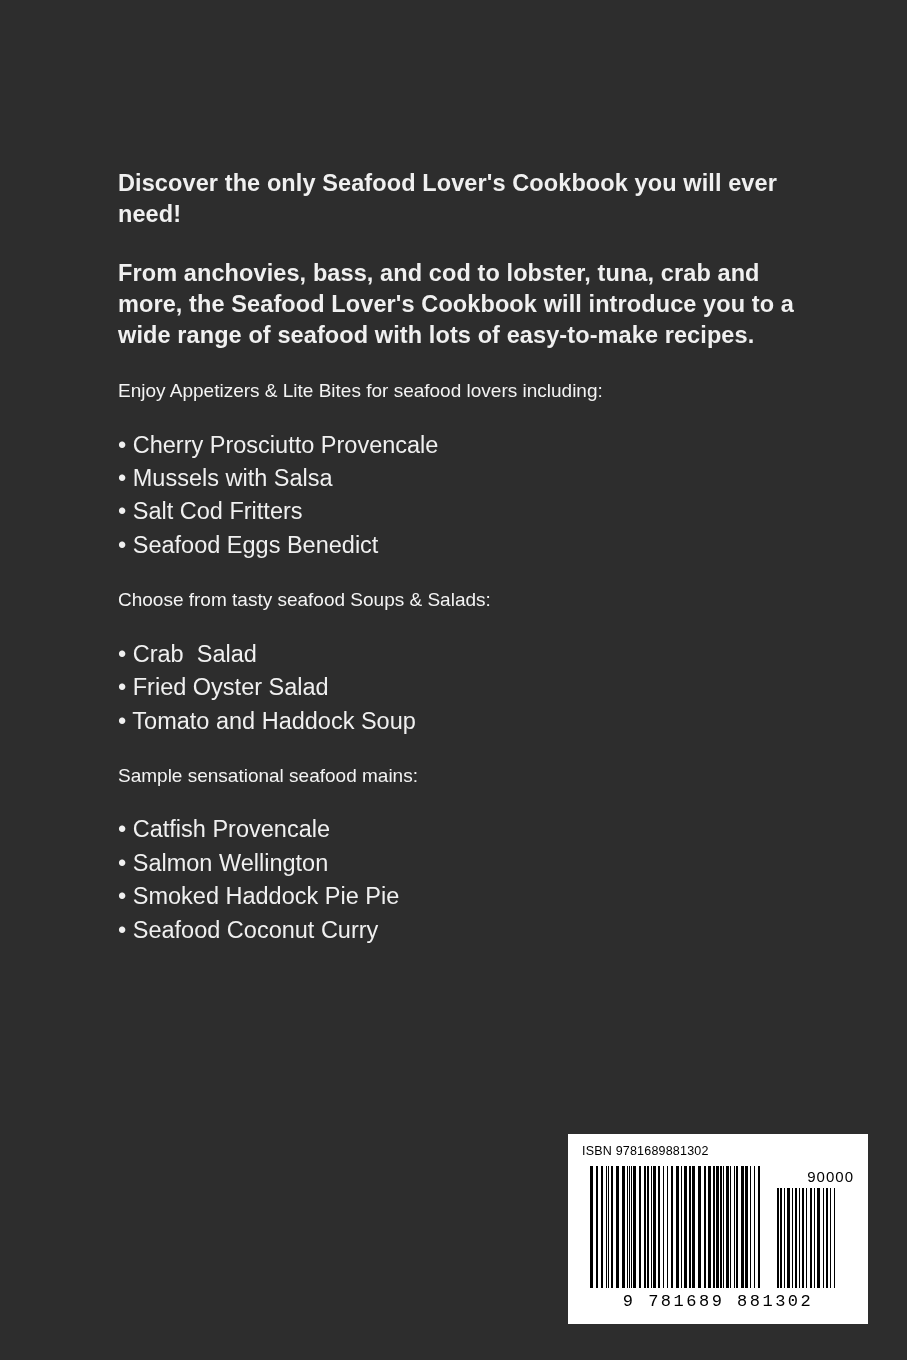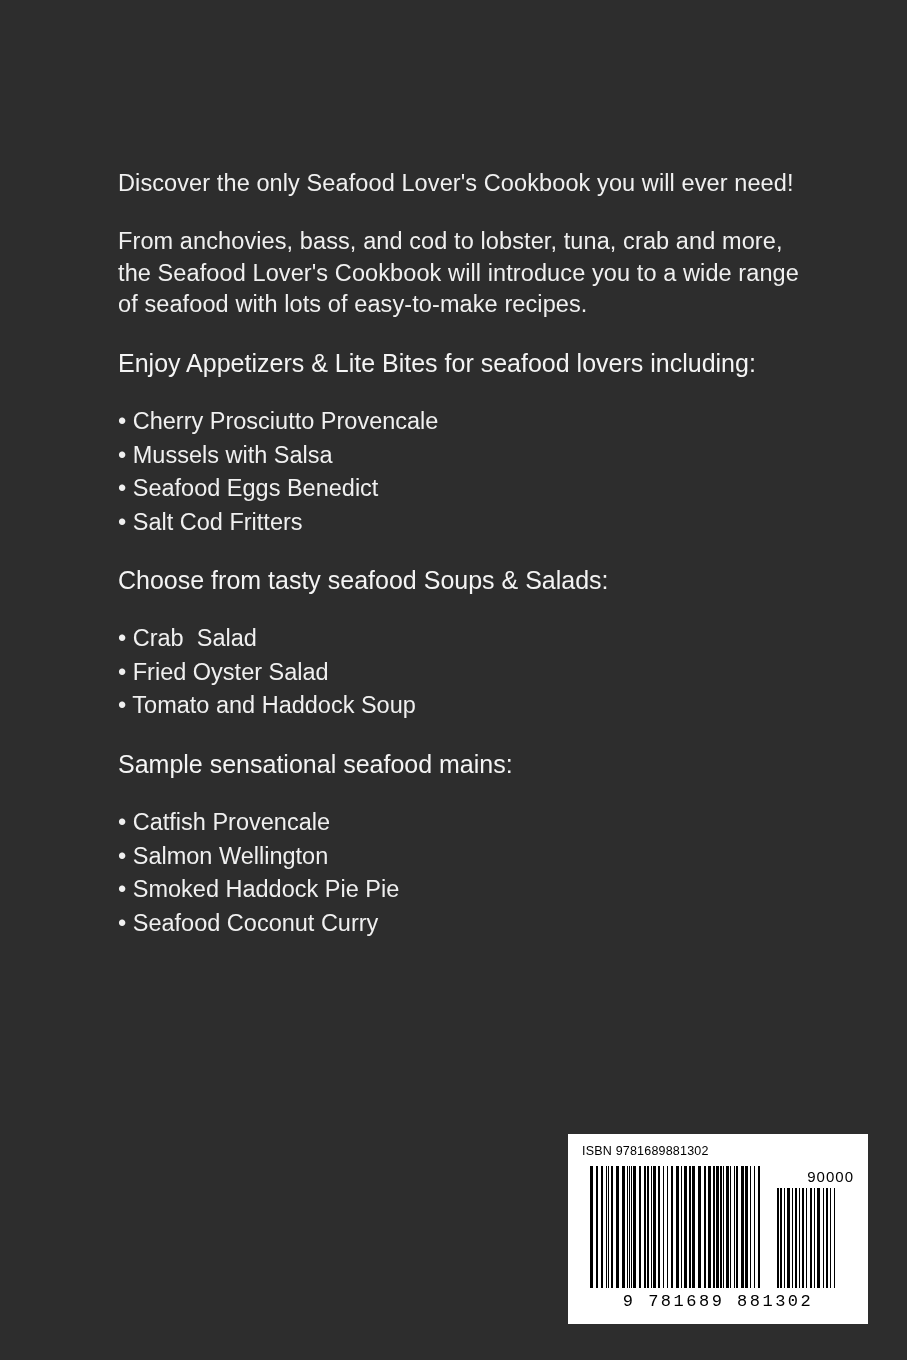--- a/index.html
+++ b/index.html
@@ -26,24 +26,24 @@
     left: 118px;
     top: 168px;
     width: 700px;
   }
   .para {
     font-size: 23.5px;
     line-height: 1.33;
     letter-spacing: 0.1px;
     margin: 0 0 27px 0;
     color: #f0f0f0;
-    font-weight: 400;
+    font-weight: 700;
   }
   .heading {
-    font-size: 25px;
+    font-size: 19px;
     line-height: 1.33;
     margin: 0 0 26px 0;
     color: #f4f4f4;
   }
   .list {
     list-style: none;
     margin: 0 0 26px 0;
     padding: 0;
   }
   .list li {
@@ -119,22 +119,22 @@
 
   <div class="content">
 
     <p class="para">Discover the only Seafood Lover's Cookbook you will ever need!</p>
     <p class="para">From anchovies, bass, and cod to lobster, tuna, crab and more, the Seafood Lover's Cookbook will introduce you to a wide range of seafood with lots of easy-to-make recipes.</p>
 
     <p class="heading">Enjoy Appetizers &amp; Lite Bites for seafood lovers including:</p>
     <ul class="list">
       <li>• Cherry Prosciutto Provencale</li>
       <li>• Mussels with Salsa</li>
+      <li>• Salt Cod Fritters</li>
       <li>• Seafood Eggs Benedict</li>
-      <li>• Salt Cod Fritters</li>
     </ul>
 
     <p class="heading">Choose from tasty seafood Soups &amp; Salads:</p>
     <ul class="list">
       <li>• Crab  Salad</li>
       <li>• Fried Oyster Salad</li>
       <li>• Tomato and Haddock Soup</li>
     </ul>
 
     <p class="heading">Sample sensational seafood mains:</p>

